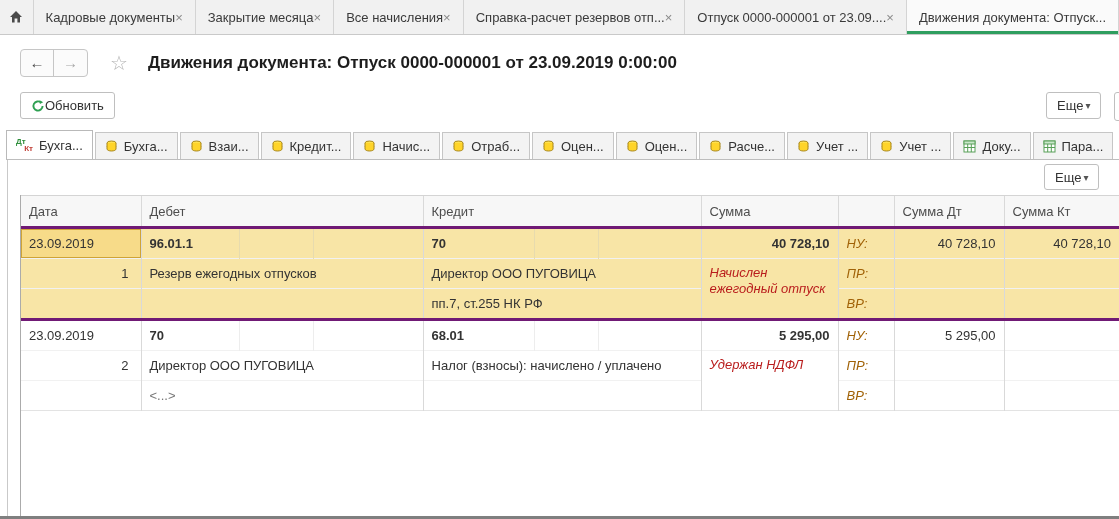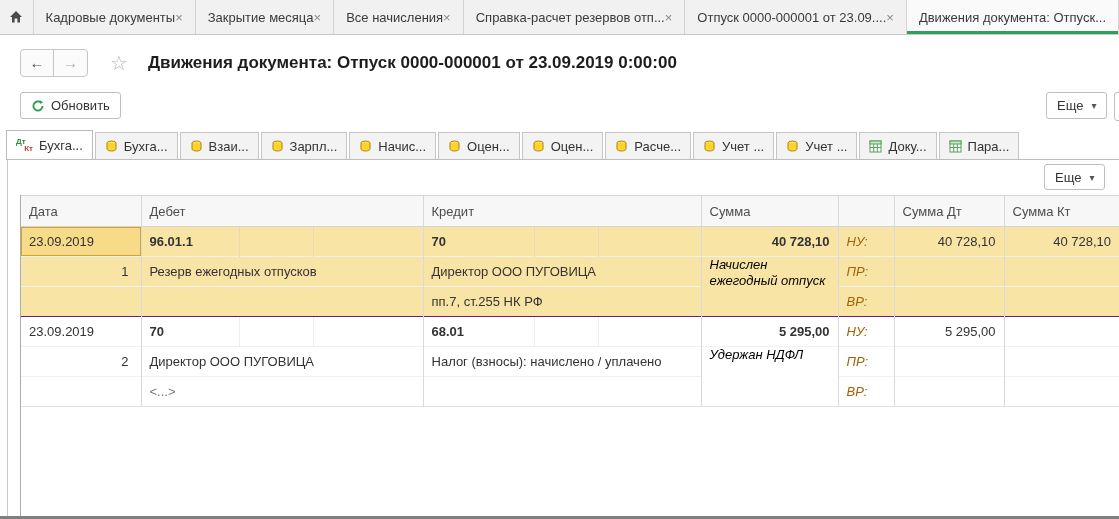--- a/index.html
+++ b/index.html
@@ -19,21 +19,21 @@
   .titlebar{position:absolute;left:0;top:35px;width:1119px;height:55px;display:flex;align-items:center;}
   .navgroup{display:flex;margin-left:20px;border:1px solid #C6C6C6;border-radius:4px;overflow:hidden;background:#FBFBFB;}
   .navbtn{width:33px;height:26px;display:flex;align-items:center;justify-content:center;border:none;background:transparent;
           font-size:15px;cursor:pointer;padding:0;}
   .navbtn.back{border-right:1px solid #C6C6C6;color:#4a4a4a;}
   .navbtn.fwd{color:#A8A8A8;}
   .star{margin-left:22px;font-size:20px;color:#B5B5B5;cursor:pointer;}
   .title{margin:0 8px 0 20px;font-size:17px;font-weight:bold;color:#1d1d1d;white-space:nowrap;text-align:center;}
 
   
-  .btn{display:inline-flex;align-items:center;gap:6px;background:#fff;border:1px solid #BFBFBF;border-radius:3px;
+  .btn{display:inline-flex;align-items:center;background:#fff;border:1px solid #BFBFBF;border-radius:3px;
        height:27px;padding:0 10px;font-size:13px;color:#333;cursor:pointer;box-sizing:border-box;
        font-family:inherit;}
   .btn-refresh{position:absolute;left:20px;top:92px;}
   .btn-more-top{position:absolute;left:1046px;top:92px;}
   .btn-sliver{position:absolute;left:1114px;top:92px;width:12px;height:27px;border:1px solid #BFBFBF;border-radius:3px;background:#fff;}
   .btn-more-grid{position:absolute;left:1044px;top:164px;height:26px;}
   .caret{font-size:10px;color:#555;margin-left:2px;}
 
   
   .regtabs{position:absolute;left:6px;top:130px;width:1113px;height:30px;display:flex;align-items:flex-end;
@@ -51,29 +51,29 @@
   .leftline{position:absolute;left:7px;top:160px;width:1px;height:356px;background:#C9C9C9;}
   .gridwrap{position:absolute;left:20px;top:195px;width:967px;height:321px;border-left:1px solid #ABABAB;box-sizing:border-box;}
   table.grid{border-collapse:collapse;table-layout:fixed;width:1098px;border-bottom:1px solid #E3E3E3;}
   .grid th{background:#F7F7F7;font-weight:normal;color:#4d4d4d;text-align:left;height:30px;padding:0 8px;
            border-top:1px solid #D4D4D4;border-bottom:1px solid #D4D4D4;overflow:hidden;white-space:nowrap;}
   .grid td{height:29px;padding:0 8px;overflow:hidden;white-space:nowrap;}
   tr.y td{background:#F8E5A6;}
   .b{border-left:1px solid #D9D9D9;}
   .bs{border-left:1px solid #EDEDED;}
   tr.y .bs{border-left-color:#E7DBAE;}
-  tr.ea td{border-top:1px solid #701a75;}
+  tr.ea td{border-top:3px solid #701a75;}
   tr.sub td{border-top:1px solid rgba(0,0,0,0.055);}
   td.sel{background:#F7DB89 !important;box-shadow:inset 0 0 0 1px #CFA436;}
   td.acct{font-weight:bold;}
   td.amt{text-align:right;font-weight:bold;}
   td.amt2{text-align:right;}
   td.num{text-align:right;padding-right:12px;}
   td.tax{font-style:italic;color:#a16207;}
-  td.note{font-style:italic;color:#000000;white-space:normal;vertical-align:top;line-height:1.25;}
+  td.note{font-style:italic;color:#b91c1c;white-space:normal;vertical-align:top;padding-top:6px;line-height:1.25;}
   td.muted{color:#777;}
   .bottombar{position:absolute;left:0;top:516px;width:1119px;height:3px;background:#7F7F7F;}
 </style>
 </head>
 <body>
 
 <div class="app">
 
   <div class="tabbar">
     <div class="homebtn">
@@ -166,31 +166,41 @@
       <span>Взаи...</span>
     </div>
     <div class="rtab">
       <span class="ric">
           <svg width="13" height="13" viewBox="0 0 13 13">
             <ellipse cx="6.5" cy="3" rx="4.5" ry="2" fill="#FFE14D" stroke="#A8871B"></ellipse>
             <path d="M2 3v3c0 1.1 2 2 4.5 2s4.5-.9 4.5-2V3" fill="#FFD42A" stroke="#A8871B"></path>
             <path d="M2 6v3c0 1.1 2 2 4.5 2s4.5-.9 4.5-2V6" fill="#FFD42A" stroke="#A8871B"></path>
           </svg>
         </span>
-      <span>Зарпл...</span>
+      <span>Кредит...</span>
     </div>
     <div class="rtab">
       <span class="ric">
           <svg width="13" height="13" viewBox="0 0 13 13">
             <ellipse cx="6.5" cy="3" rx="4.5" ry="2" fill="#FFE14D" stroke="#A8871B"></ellipse>
             <path d="M2 3v3c0 1.1 2 2 4.5 2s4.5-.9 4.5-2V3" fill="#FFD42A" stroke="#A8871B"></path>
             <path d="M2 6v3c0 1.1 2 2 4.5 2s4.5-.9 4.5-2V6" fill="#FFD42A" stroke="#A8871B"></path>
           </svg>
         </span>
       <span>Начис...</span>
+    </div>
+    <div class="rtab">
+      <span class="ric">
+          <svg width="13" height="13" viewBox="0 0 13 13">
+            <ellipse cx="6.5" cy="3" rx="4.5" ry="2" fill="#FFE14D" stroke="#A8871B"></ellipse>
+            <path d="M2 3v3c0 1.1 2 2 4.5 2s4.5-.9 4.5-2V3" fill="#FFD42A" stroke="#A8871B"></path>
+            <path d="M2 6v3c0 1.1 2 2 4.5 2s4.5-.9 4.5-2V6" fill="#FFD42A" stroke="#A8871B"></path>
+          </svg>
+        </span>
+      <span>Отраб...</span>
     </div>
     <div class="rtab">
       <span class="ric">
           <svg width="13" height="13" viewBox="0 0 13 13">
             <ellipse cx="6.5" cy="3" rx="4.5" ry="2" fill="#FFE14D" stroke="#A8871B"></ellipse>
             <path d="M2 3v3c0 1.1 2 2 4.5 2s4.5-.9 4.5-2V3" fill="#FFD42A" stroke="#A8871B"></path>
             <path d="M2 6v3c0 1.1 2 2 4.5 2s4.5-.9 4.5-2V6" fill="#FFD42A" stroke="#A8871B"></path>
           </svg>
         </span>
       <span>Оцен...</span>

